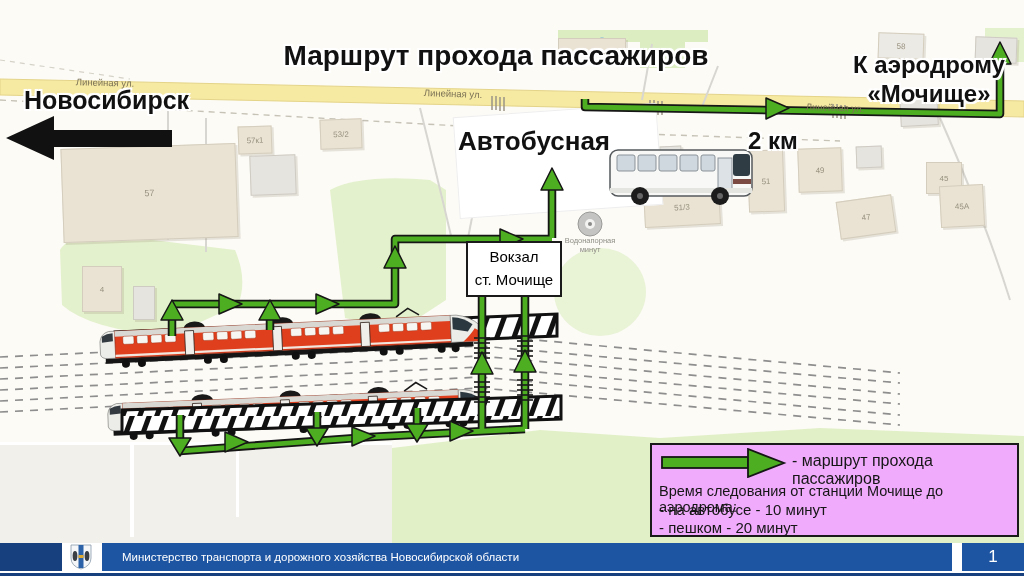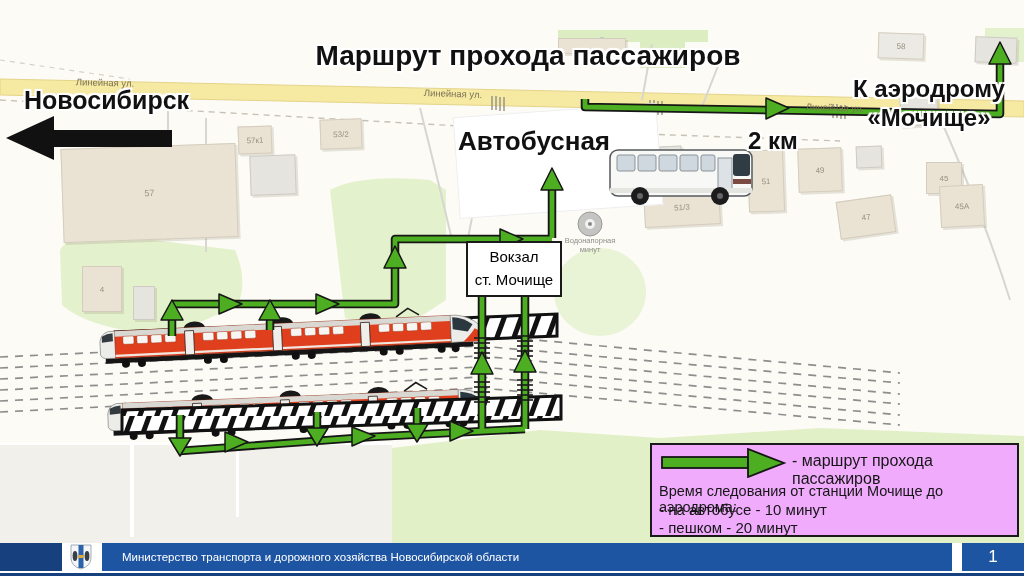--- a/index.html
+++ b/index.html
@@ -294,24 +294,24 @@
       <polygon points="169,438 191,438 180,456"></polygon>
       <polygon points="306,428 328,428 317,446"></polygon>
       <polygon points="406,424 428,424 417,442"></polygon>
       <polygon points="225,432 225,452 248,442"></polygon>
       <polygon points="352,427 352,446 375,436"></polygon>
       <polygon points="450,421 450,441 473,431"></polygon>
     </g>
   </svg>
 
   <div id="labels" class="layer">
-    <div class="lbl" style="left:278px;top:40px;width:500px;text-align:center;font-size:28px;">Маршрут прохода пассажиров</div>
+    <div class="lbl" style="left:246px;top:40px;width:500px;text-align:center;font-size:28px;">Маршрут прохода пассажиров</div>
     <div class="lbl" style="left:24px;top:86px;font-size:25px;">Новосибирск</div>
     <div class="lbl" style="left:843px;top:50px;width:172px;text-align:center;font-size:24px;line-height:29px;">
-      <span style="display:block;margin-top:24px;">К аэродрому</span>
+      <span style="display:block;">К аэродрому</span>
       <span style="display:block;">«Мочище»</span>
     </div>
     <div class="lbl" style="left:458px;top:118px;width:192px;text-align:left;font-size:26px;line-height:46px;">
       <span style="display:block;">Автобусная</span>
     </div>
     <div class="lbl" style="left:748px;top:127px;font-size:24px;">2 км</div>
     <div id="stationbox">
       <span style="display:block;">Вокзал</span>
       <span style="display:block;">ст. Мочище</span>
     </div>

